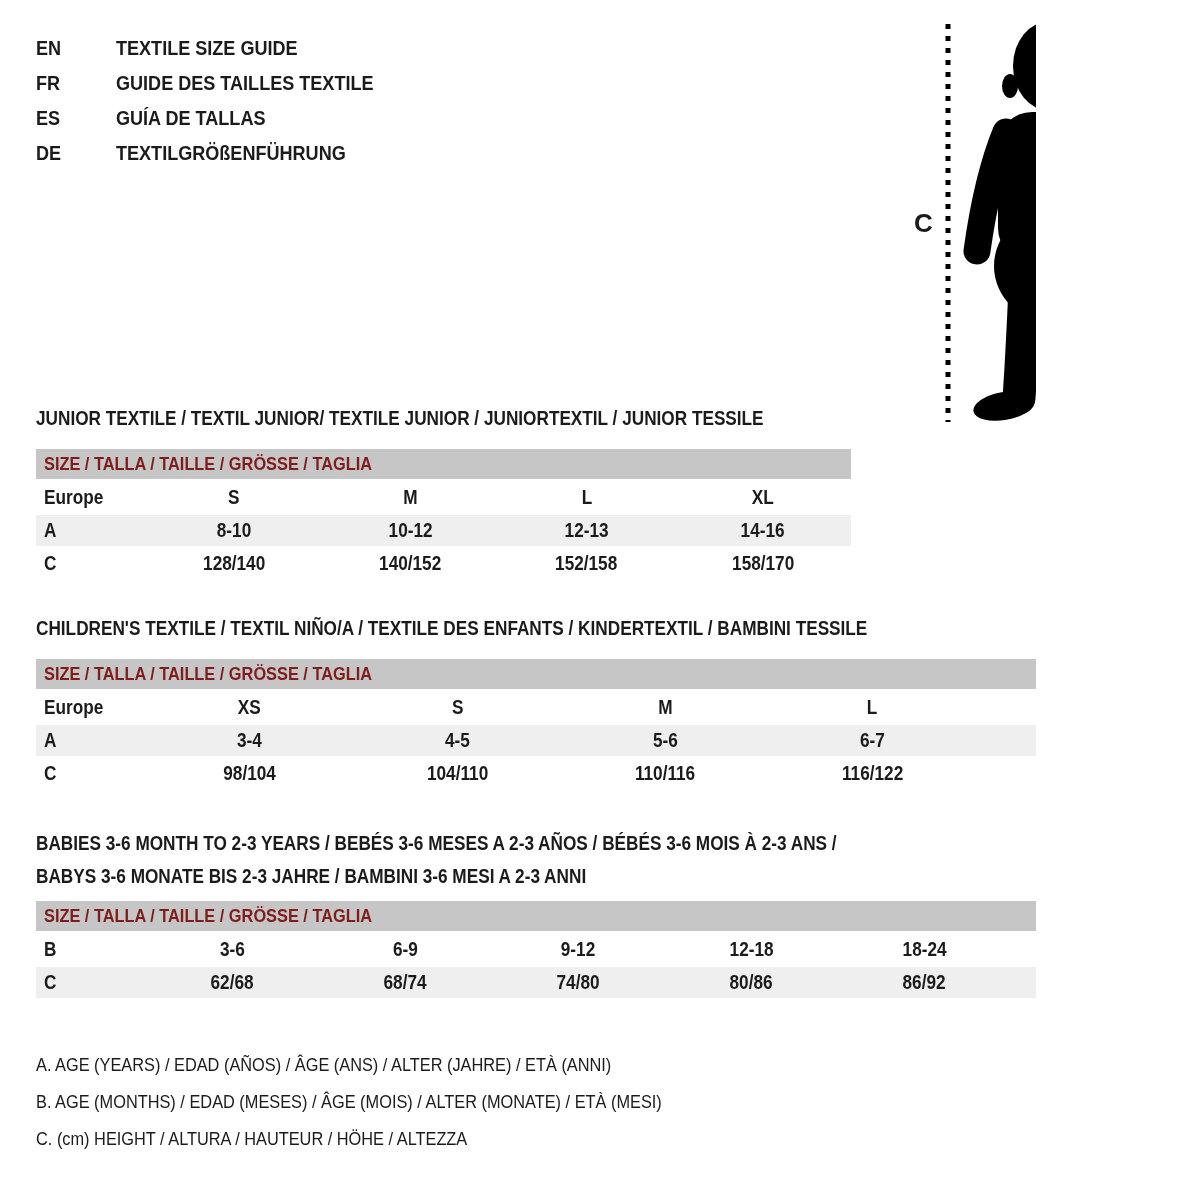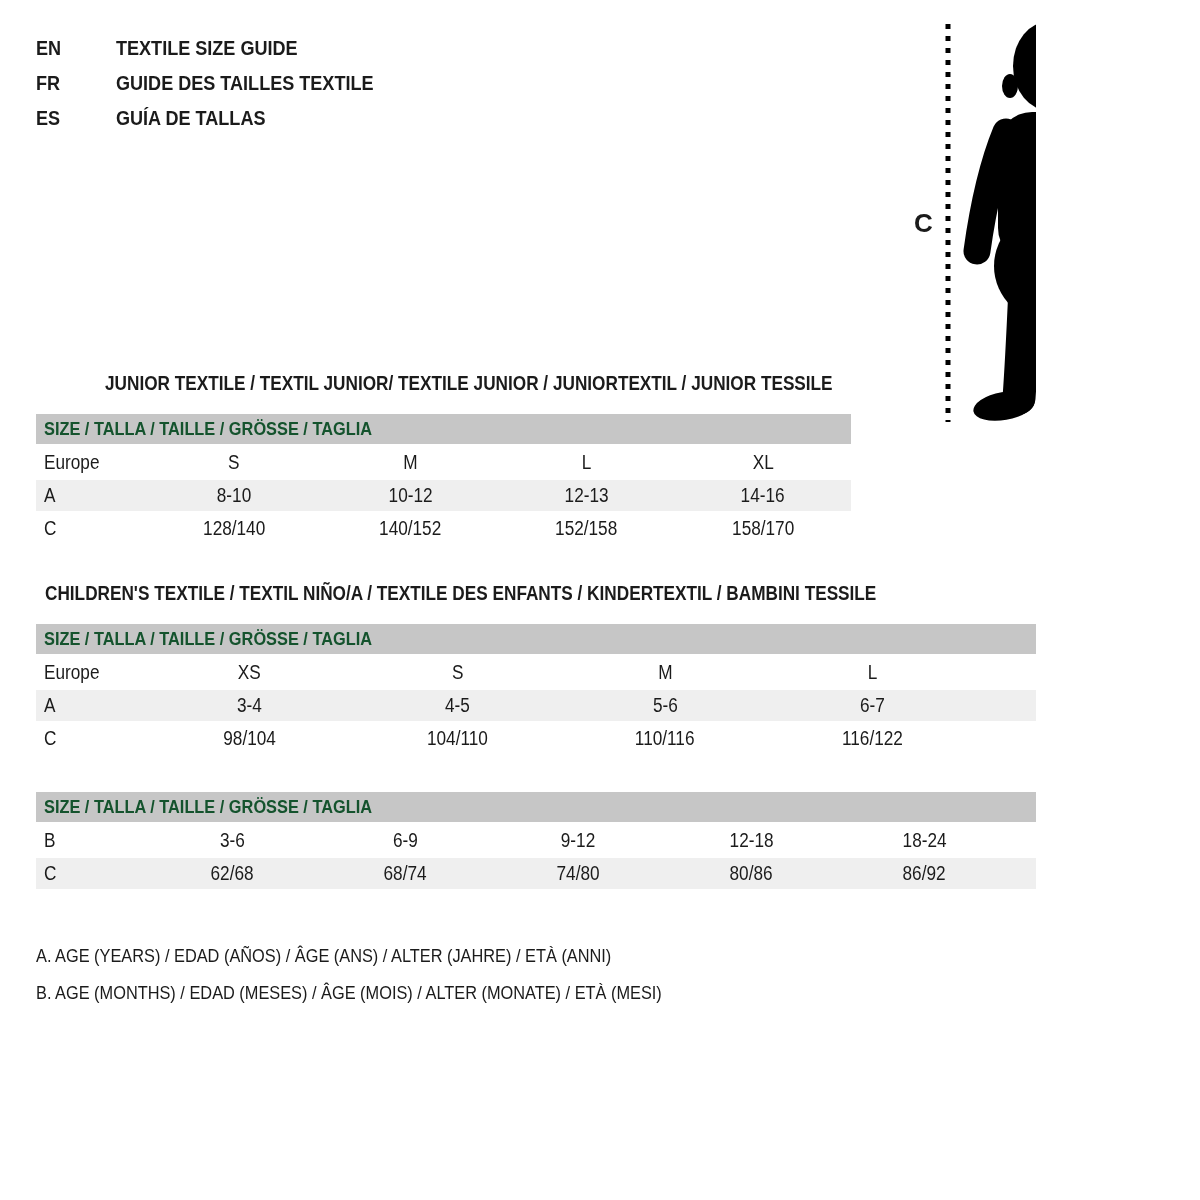--- a/index.html
+++ b/index.html
@@ -17,29 +17,29 @@
     font-size:21px;font-weight:bold;letter-spacing:0;}
   
   .figure{position:absolute;left:898px;top:8px;width:262px;height:420px;}
   .fig-c{position:absolute;left:16px;top:200px;font-size:26px;font-weight:bold;}
   
   .sec{margin-right:16px;}
   .sec-junior{margin-top:234px;}
   .sec-children{margin-top:35px;}
   .sec-babies{margin-top:38px;}
   .sec-title{font-size:20px;font-weight:bold;line-height:28px;}
-  .sec-title-block{margin-bottom:17px;text-align:center;}
+  .sec-title-block{margin-bottom:17px;}
   .sec-babies .sec-title{line-height:33px;}
   .sec-babies .sec-title-block{margin-bottom:8px;}
-  .size-bar{height:30px;line-height:30px;background:#c6c6c6;color:#14532d;
+  .size-bar{height:30px;line-height:30px;background:#c6c6c6;color:#7f1d1d;
     font-size:19px;font-weight:bold;padding-left:8px;box-sizing:border-box;margin-bottom:3px;}
   .w-junior{width:815px;}
   .w-wide{width:1148px;}
   table.tbl{border-collapse:collapse;table-layout:fixed;}
-  table.tbl td{height:31px;font-size:20px;font-weight:normal;text-align:center;padding:0;vertical-align:middle;}
+  table.tbl td{height:31px;font-size:20px;font-weight:bold;text-align:center;padding:0;vertical-align:middle;}
   table.tbl td.lbl{text-align:left;padding-left:8px;}
   tr.shaded td{background:#efefef;border-top:2px solid #ffffff;border-bottom:2px solid #ffffff;}
   col.col-label{width:110px;}
   
   .legend{margin-top:46px;}
   .legend-line{height:37px;line-height:37px;font-size:19px;font-weight:normal;}
 </style>
 </head>
 <body>
 
@@ -50,20 +50,24 @@
       <span class="k">EN</span>
       <span class="k">TEXTILE SIZE GUIDE</span>
     </div>
     <div class="lang-row">
       <span class="k">FR</span>
       <span class="k">GUIDE DES TAILLES TEXTILE</span>
     </div>
     <div class="lang-row">
       <span class="k">ES</span>
       <span class="k">GUÍA DE TALLAS</span>
+    </div>
+    <div class="lang-row">
+      <span class="k">DE</span>
+      <span class="k">TEXTILGRÖßENFÜHRUNG</span>
     </div>
   </div>
 
   <div class="figure">
     <svg viewBox="0 0 262 420" width="262" height="420" aria-hidden="true">
       <line x1="50" y1="16" x2="50" y2="414" stroke="#000" stroke-width="5" stroke-dasharray="5 7"></line>
       <g fill="#000000">
         <rect x="100" y="104" width="114" height="150" rx="34"></rect>
         <ellipse cx="158" cy="258" rx="62" ry="58"></ellipse>
         <path d="M128,258 C126,300 124,350 121,390" stroke="#000" stroke-width="33" stroke-linecap="round" fill="none"></path>
@@ -159,20 +163,24 @@
         <td><span class="k kc">104/110</span></td>
         <td><span class="k kc">110/116</span></td>
         <td><span class="k kc">116/122</span></td>
         <td><span class="k kc">122/128</span></td>
       </tr>
     </tbody>
       </table>
   </section>
 
   <section class="sec sec-babies">
+    <div class="sec-title-block">
+      <div class="sec-title"><span class="k">BABIES 3-6 MONTH TO 2-3 YEARS / BEBÉS 3-6 MESES A 2-3 AÑOS / BÉBÉS 3-6 MOIS À 2-3 ANS /</span></div>
+      <div class="sec-title"><span class="k">BABYS 3-6 MONATE BIS 2-3 JAHRE / BAMBINI 3-6 MESI A 2-3 ANNI</span></div>
+    </div>
     <div class="size-bar w-wide"><span class="k">SIZE / TALLA / TAILLE / GRÖSSE / TAGLIA</span></div>
     <table class="tbl w-wide">
       <colgroup>
           <col class="col-label">
           <col>
           <col>
           <col>
           <col>
           <col>
           <col>
@@ -196,15 +204,16 @@
         <td><span class="k kc">86/92</span></td>
         <td><span class="k kc">92/98</span></td>
       </tr>
     </tbody>
       </table>
   </section>
 
   <div class="legend">
     <div class="legend-line"><span class="k">A. AGE (YEARS) / EDAD (AÑOS) / ÂGE (ANS) / ALTER (JAHRE) / ETÀ (ANNI)</span></div>
     <div class="legend-line"><span class="k">B. AGE (MONTHS) / EDAD (MESES) / ÂGE (MOIS) / ALTER (MONATE) / ETÀ (MESI)</span></div>
+    <div class="legend-line"><span class="k">C. (cm) HEIGHT / ALTURA / HAUTEUR / HÖHE / ALTEZZA</span></div>
   </div>
 
 </div>
 
 </body></html>

